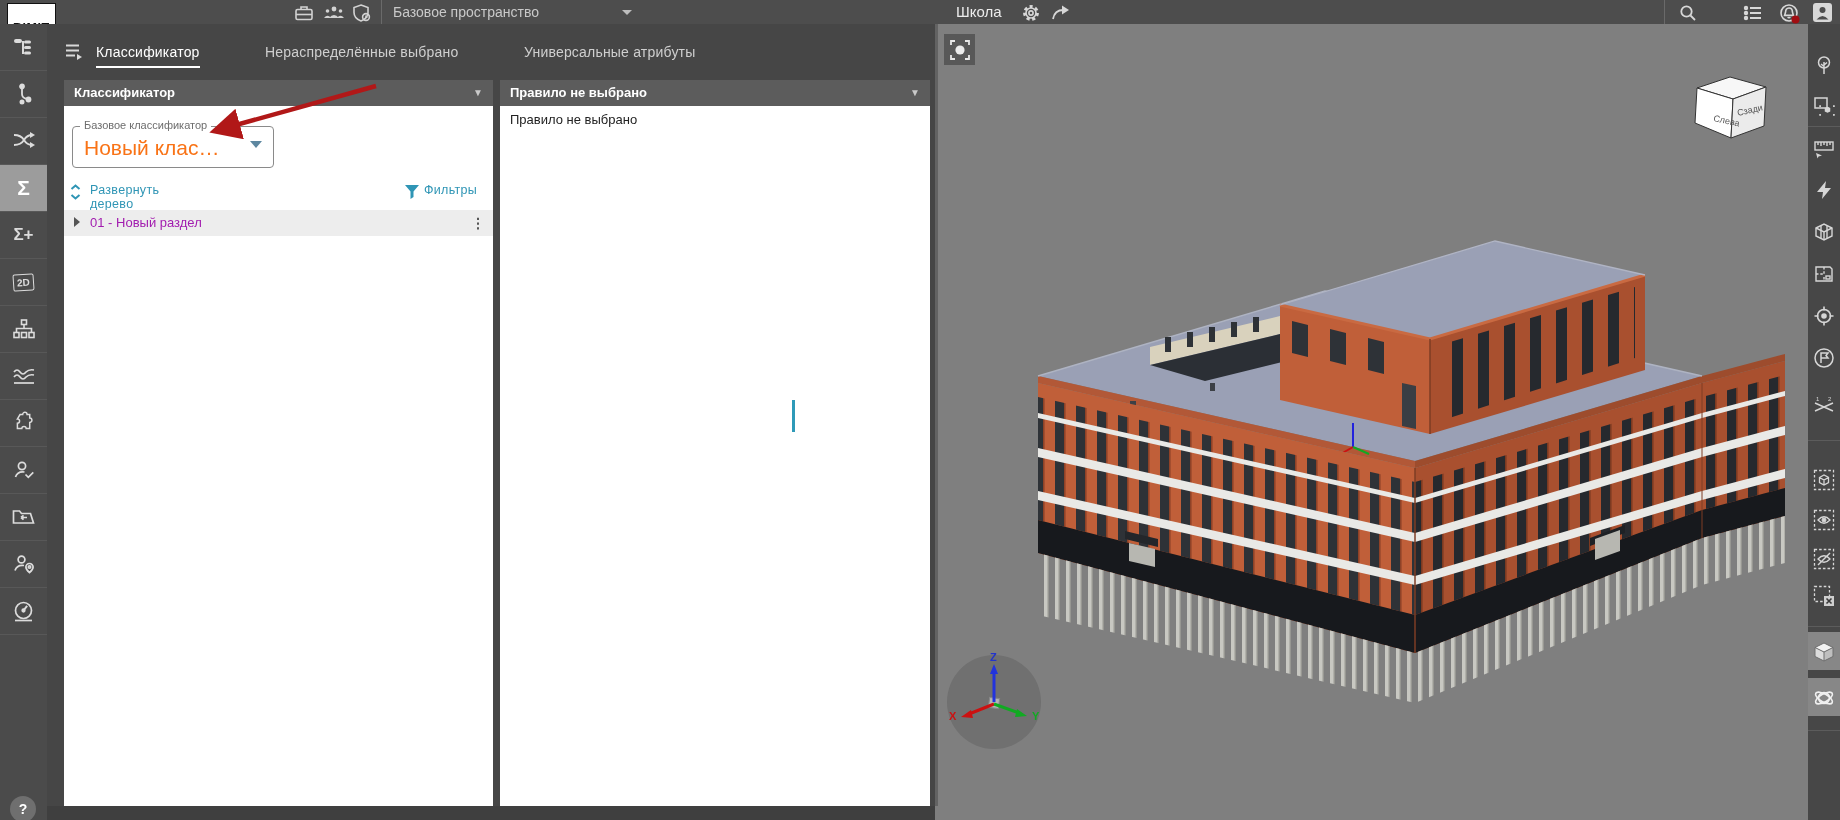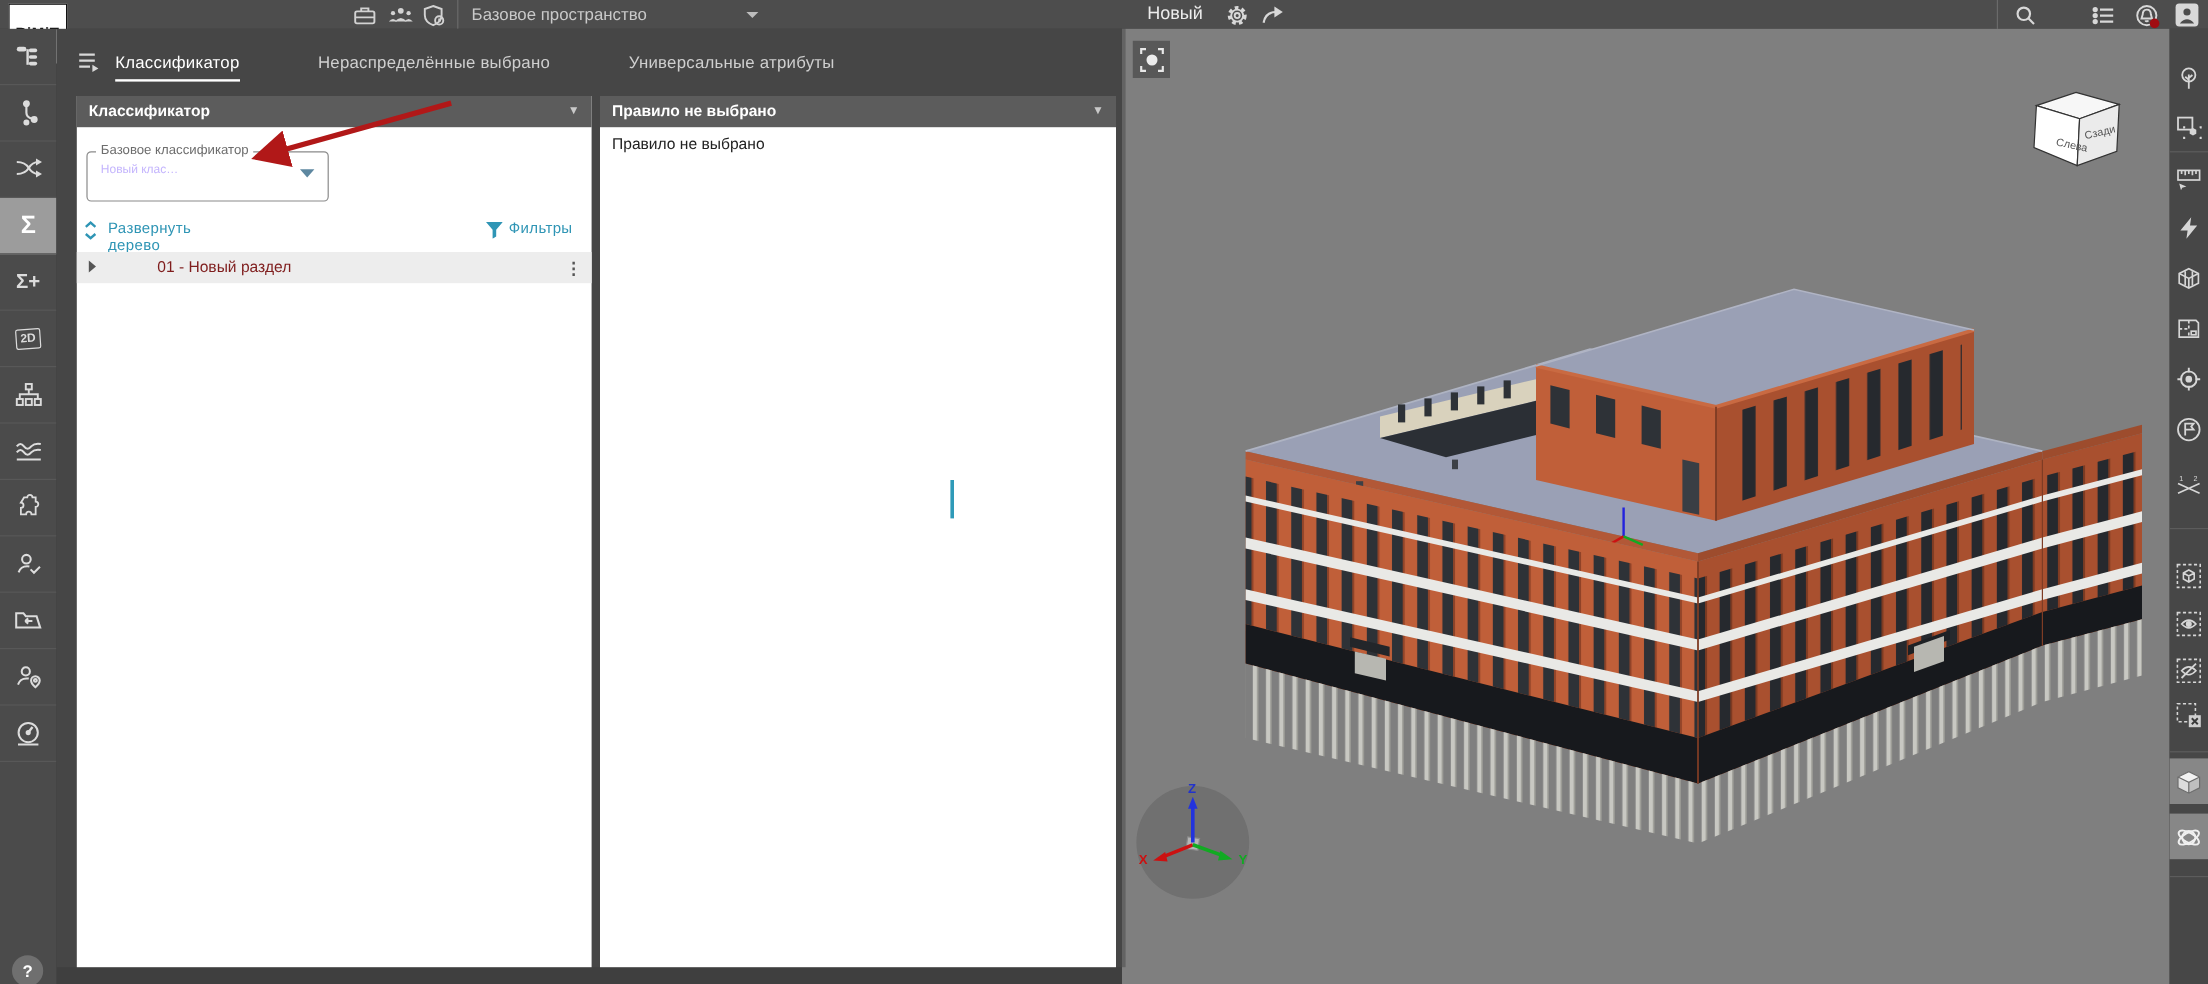--- a/index.html
+++ b/index.html
@@ -32,33 +32,33 @@
   .tab{top:14px;height:28px;line-height:28px;font-size:14px;color:#cfcfcf;cursor:pointer;letter-spacing:.2px;}
   .tab.active{color:#fff;border-bottom:2px solid #fff;}
   .close-x{left:894px;top:40px;width:24px;height:24px;color:#e6e6e6;font-size:19px;
            line-height:24px;text-align:center;cursor:pointer;}
   .subcol{background:#fff;}
   .subhdr{height:26px;background:#5c5c5c;color:#fff;font-size:13px;font-weight:bold;
           line-height:26px;padding-left:10px;cursor:pointer;}
   .hdr-caret{position:absolute;right:10px;top:0;color:#c9c9c9;font-size:10px;line-height:26px;}
   .sel-box{left:72px;top:126px;width:200px;height:40px;border:1px solid #8a8a8a;border-radius:4px;cursor:pointer;}
   .sel-label{left:80px;top:119px;background:#fff;padding:0 4px;font-size:11px;color:#6d6d6d;}
-  .sel-value{left:84px;top:136px;font-size:10px;color:#c4b5fd;}
+  .sel-value{left:84px;top:136px;font-size:21px;color:#f97316;}
   .sel-caret{left:250px;top:141px;width:0;height:0;border-left:6px solid transparent;
              border-right:6px solid transparent;border-top:7px solid #5d87a0;}
   .search-inp{left:282px;top:126px;width:203px;height:40px;box-sizing:border-box;border:1px solid #9b9b9b;
               border-radius:4px;font-size:15px;padding:0 10px;color:#333;outline:none;
               font-family:"Liberation Sans",sans-serif;}
   .search-inp::placeholder{color:#8f8f8f;}
   .teal{color:#2f95b5;}
   .link-row{top:183px;height:18px;font-size:12.5px;letter-spacing:.3px;cursor:pointer;}
   .tree-row{left:64px;top:210px;width:429px;height:26px;background:#ededed;cursor:pointer;}
   .tree-chev{left:10px;top:7px;width:0;height:0;border-top:5px solid transparent;
              border-bottom:5px solid transparent;border-left:6px solid #555;position:absolute;}
-  .tree-label{position:absolute;left:26px;top:0;line-height:26px;font-size:13px;color:#7f1d1d;margin-left:41px;}
+  .tree-label{position:absolute;left:26px;top:0;line-height:26px;font-size:13px;color:#a21caf;}
   .tree-dots{position:absolute;right:8px;top:0;line-height:26px;color:#555;font-size:14px;
              font-weight:bold;cursor:pointer;}
   .rule-empty{left:510px;top:112px;font-size:13px;color:#222;}
   .scroll-ind{left:792px;top:400px;width:3px;height:32px;background:#2f9ab8;cursor:pointer;}
   
   .viewport{left:935px;top:24px;width:873px;height:796px;background:#7f7f7f;cursor:grab;}
   .vp-shadow{left:935px;top:24px;width:3px;height:782px;background:rgba(0,0,0,.22);}
   .focus-btn{left:944px;top:34px;width:31px;height:31px;background:#585858;cursor:pointer;
              display:flex;align-items:center;justify-content:center;}
   
@@ -102,21 +102,21 @@
         <path d="M10 3 l7 2.5 v5 c0 4 -3 7 -7 8.5 c-4 -1.5 -7 -4.5 -7 -8.5 v-5 z"></path>
         <circle cx="15" cy="15" r="3.4"></circle>
             <path d="M15 13.4 v1.8 h1.4"></path>
           </g>
         </svg>
     </div>
     <div class="abs tb-div" style="left:381px"></div>
     <div class="abs ws-label" style="left:393px">Базовое пространство</div>
     <div class="abs" style="left:622px;top:10px;width:0;height:0;border-left:5px solid transparent;border-right:5px solid transparent;border-top:5px solid #bdbdbd;"></div>
 
-    <div class="abs proj" style="left:956px">Новый</div>
+    <div class="abs proj" style="left:956px">Школа</div>
     <div class="abs tb-ic" style="left:1020px">
       <svg width="22" height="22" viewBox="0 0 22 22">
           <g stroke="#d8d8d8" fill="none">
         <circle cx="11" cy="11" r="6.4" stroke-width="3" stroke-dasharray="3 2.6"></circle>
         <circle cx="11" cy="11" r="5" stroke-width="1.6"></circle>
         <circle cx="11" cy="11" r="2.1" stroke-width="1.6"></circle>
           </g>
         </svg>
     </div>
     <div class="abs tb-ic" style="left:1050px">

